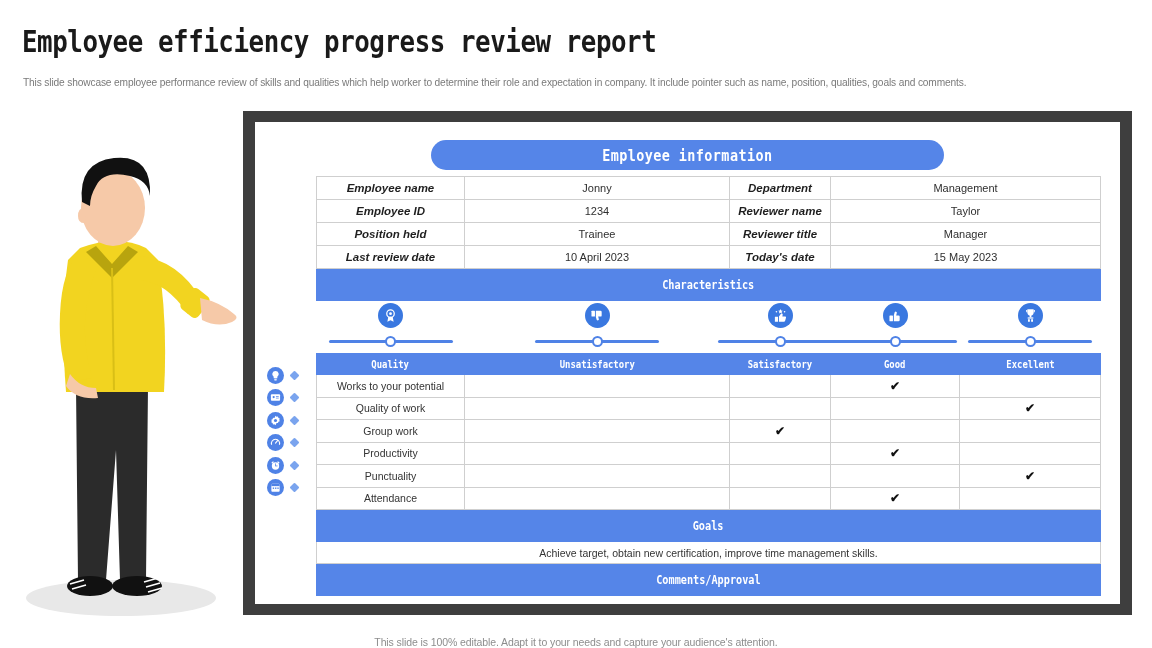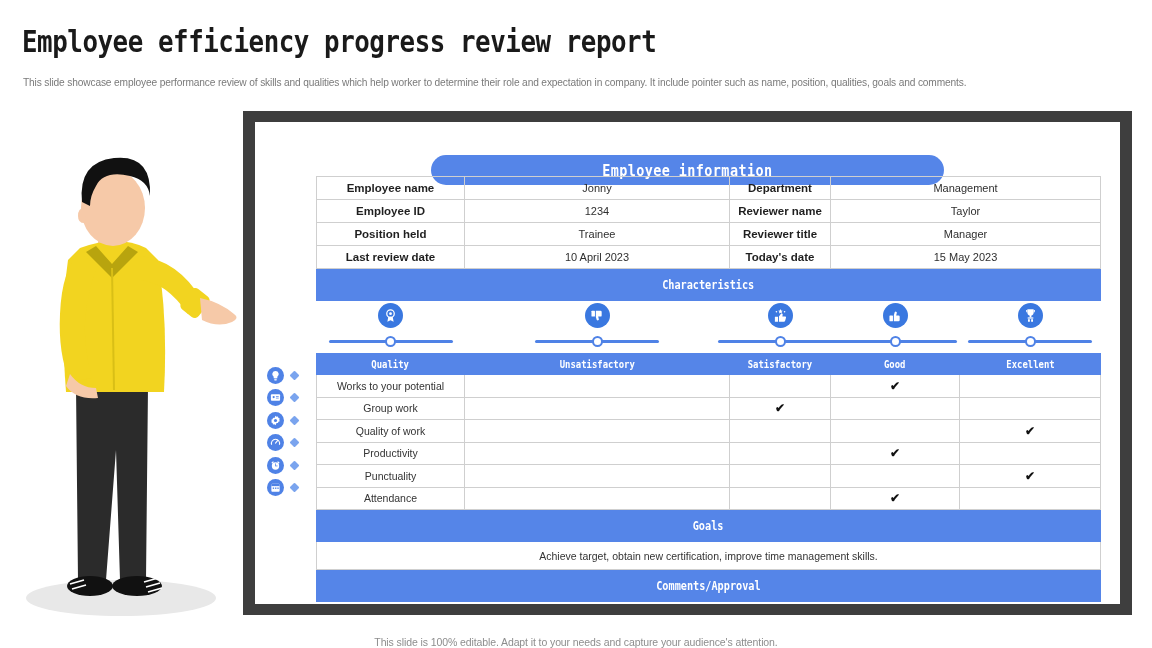--- a/index.html
+++ b/index.html
@@ -38,21 +38,21 @@
   
   .frame {
     position: absolute; left: 243px; top: 111px;
     width: 889px; height: 504px;
     background: #3e3e3e;
     padding: 11px 12px;
   }
   .frame-inner { width: 100%; height: 100%; background: #ffffff; position: relative; }
 
   
-  .pill-wrap { position: absolute; left: 0; right: 0; top: 33px; display: flex; justify-content: center; }
+  .pill-wrap { position: absolute; left: 0; right: 0; top: 18px; display: flex; justify-content: center; }
   .pill {
     width: 513px; height: 30px; border-radius: 16px;
     background: #5585e8;
     display: flex; align-items: center; justify-content: center;
   }
   .pill-label {
     font-family: "DejaVu Sans Mono", monospace;
     color: #fff; font-size: 16px; font-weight: 700;
     transform: scaleX(0.84); transform-origin: center;
     white-space: nowrap; letter-spacing: 0.5px;
@@ -67,21 +67,21 @@
   }
   .tbl td {
     border: 1px solid #cfcfcf;
     height: 23px;
     font-size: 11px;
     color: #2f2f2f;
     text-align: center;
     vertical-align: middle;
     padding: 1px 4px;
   }
-  td.lbl { font-weight: 700; font-size: 11.5px; color: #1f1f1f; }
+  td.lbl { font-weight: 700; font-size: 11.5px; color: #1f1f1f; font-style: italic; }
 
   .band td {
     background: #5585e8; border: 1px solid #5585e8;
     color: #fff; font-weight: 700; font-size: 12px;
     height: 32px;
     font-family: "DejaVu Sans Mono", monospace;
   }
   .band span { display: inline-block; transform: scaleX(0.85); }
 
   
@@ -104,21 +104,21 @@
     background: #5585e8; border: 1px solid #5585e8;
     color: #fff; font-weight: 700; font-size: 10.5px; height: 21px;
     font-family: "DejaVu Sans Mono", monospace;
   }
   .colhead span { display: inline-block; transform: scaleX(0.85); }
 
   .rate-row td { height: 22.5px; }
   .rate-row td.qname { font-size: 10.5px; color: #333; }
   .chk { font-size: 12px; color: #111; font-weight: 700; line-height: 1; }
 
-  .wide td { height: 28px; font-size: 10.5px; color: #333; }
+  .wide td { height: 22px; font-size: 10.5px; color: #333; }
 
   
   .rail { position: absolute; left: 267px; top: 364px; width: 46px; }
   .rail-item { display: flex; align-items: center; height: 22.5px; }
   .rail-circ {
     width: 17px; height: 17px; border-radius: 50%;
     background: #4f82e6; display: flex; align-items: center; justify-content: center;
     flex: 0 0 auto;
   }
   .rail-dot {
@@ -307,32 +307,32 @@
           </tr>
 
           <tr class="rate-row">
             <td class="qname">Works to your potential</td>
             <td></td>
             <td></td>
             <td><span class="chk">✔</span></td>
             <td></td>
           </tr>
           <tr class="rate-row">
+            <td class="qname">Quality of work</td>
+            <td></td>
+            <td></td>
+            <td></td>
+            <td><span class="chk">✔</span></td>
+          </tr>
+          <tr class="rate-row">
             <td class="qname">Group work</td>
             <td></td>
             <td><span class="chk">✔</span></td>
             <td></td>
             <td></td>
-          </tr>
-          <tr class="rate-row">
-            <td class="qname">Quality of work</td>
-            <td></td>
-            <td></td>
-            <td></td>
-            <td><span class="chk">✔</span></td>
           </tr>
           <tr class="rate-row">
             <td class="qname">Productivity</td>
             <td></td>
             <td></td>
             <td><span class="chk">✔</span></td>
             <td></td>
           </tr>
           <tr class="rate-row">
             <td class="qname">Punctuality</td>

